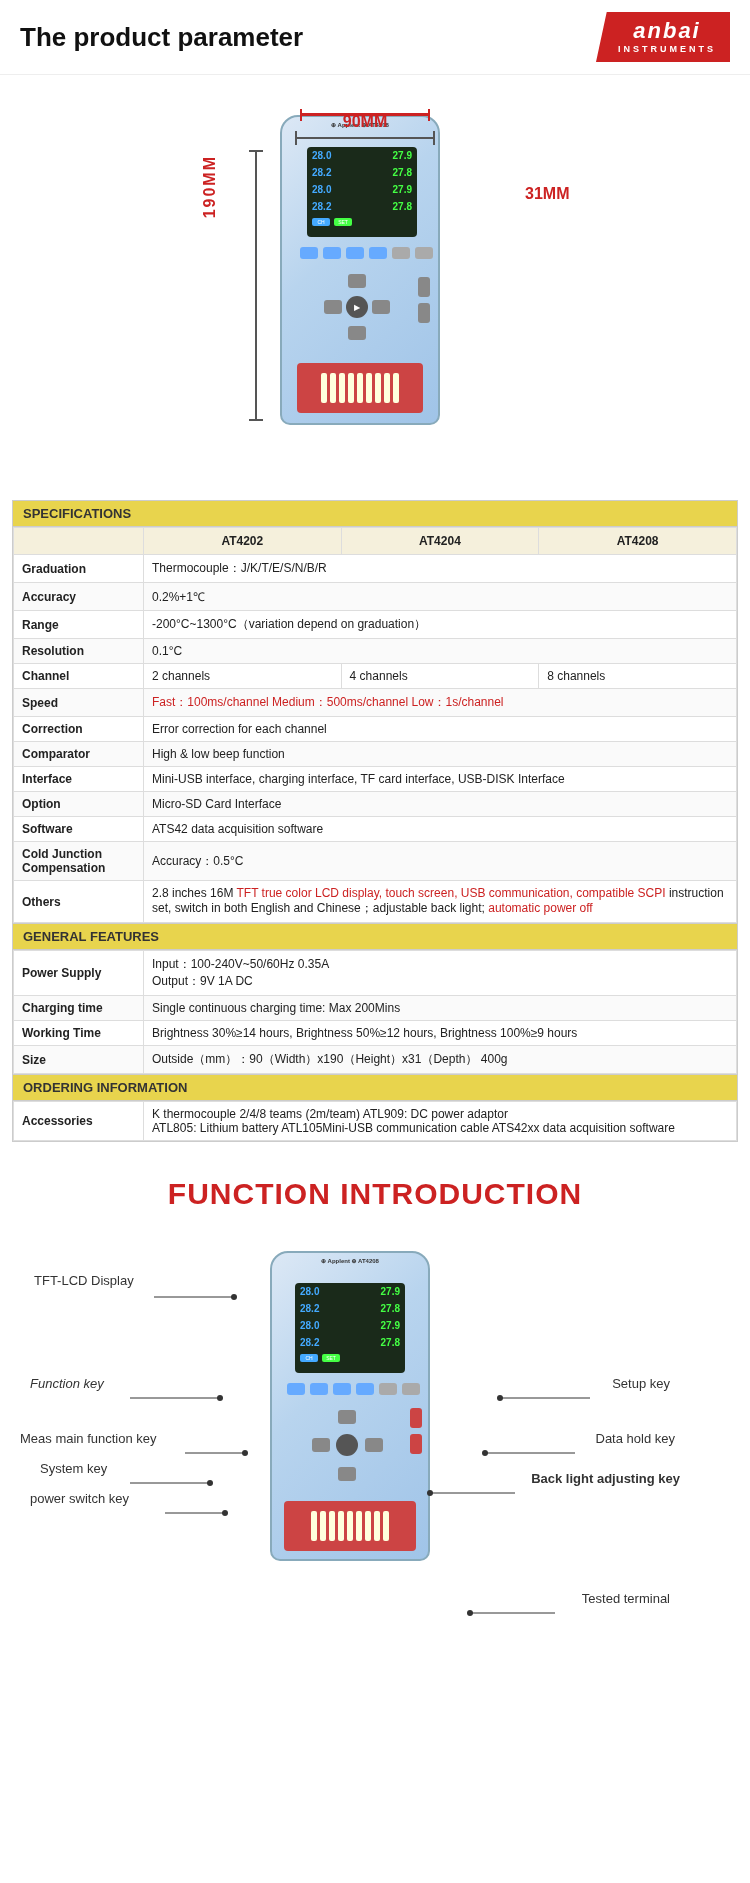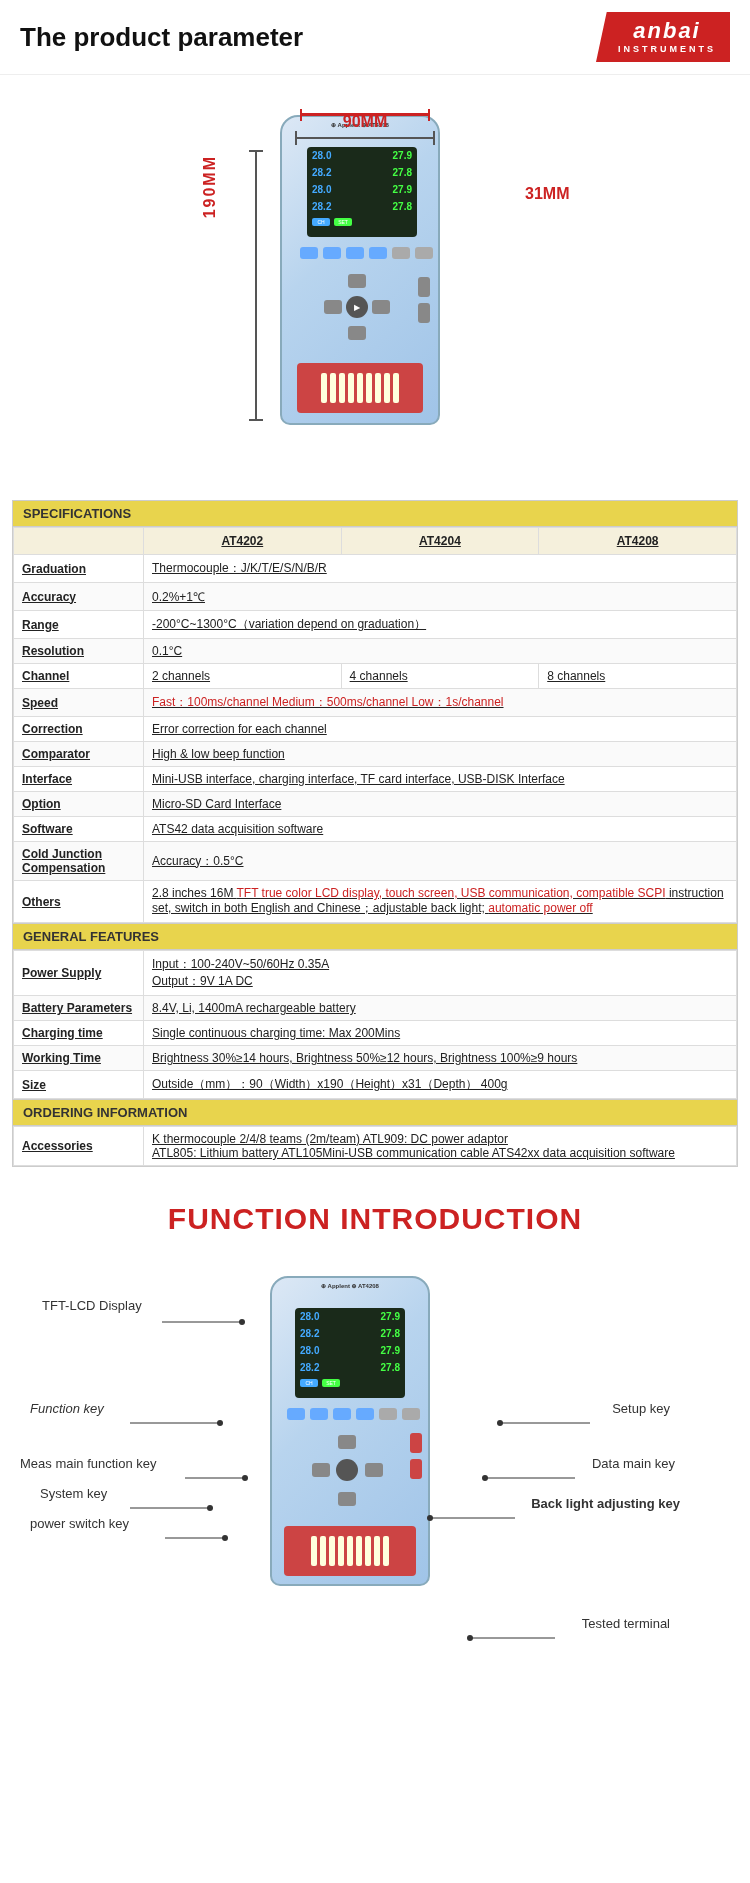--- a/index.html
+++ b/index.html
@@ -175,21 +175,20 @@
       padding: 5px 10px;
       font-weight: bold;
       font-size: 13px;
       color: #333;
       border-bottom: 1px solid #ccc;
     }
     .specs-table {
       width: 100%;
       border-collapse: collapse;
       font-size: 12px;
-      text-decoration: underline;
     }
     .specs-table th {
       background: #f5f0dc;
       padding: 6px 8px;
       border: 1px solid #ddd;
       text-align: center;
       font-weight: bold;
     }
     .specs-table td {
       padding: 5px 8px;
@@ -498,24 +497,20 @@
   </table>
 
   <div class="general-header">GENERAL FEATURES</div>
   <table class="specs-table">
     <tbody>
       <tr>
         <td class="label-col">Power Supply</td>
         <td colspan="3">Input：100-240V~50/60Hz 0.35A<br>Output：9V 1A DC</td>
       </tr>
       <tr>
-        <td class="label-col">Battery Parameters</td>
-        <td colspan="3">8.4V, Li, 1400mA rechargeable battery</td>
-      </tr>
-      <tr>
         <td class="label-col">Charging time</td>
         <td colspan="3">Single continuous charging time: Max 200Mins</td>
       </tr>
       <tr>
         <td class="label-col">Working Time</td>
         <td colspan="3">Brightness 30%≥14 hours, Brightness 50%≥12 hours, Brightness 100%≥9 hours</td>
       </tr>
       <tr>
         <td class="label-col">Size</td>
         <td colspan="3">Outside（mm）：90（Width）x190（Height）x31（Depth）  400g</td>
@@ -593,21 +588,21 @@
         <div class="func-terminal-pin"></div>
         <div class="func-terminal-pin"></div>
         <div class="func-terminal-pin"></div>
         <div class="func-terminal-pin"></div>
         <div class="func-terminal-pin"></div>
         <div class="func-terminal-pin"></div>
         <div class="func-terminal-pin"></div>
       </div>
     </div>
 
-    <div style="position:absolute;top:42px;left:32px;">
+    <div style="position:absolute;top:42px;left:24px;">
       <span style="font-size:13px;color:#333;">TFT-LCD Display</span>
       <svg style="position:absolute;top:14px;left:120px;" width="100" height="40">
         <line x1="0" y1="10" x2="80" y2="10" stroke="#333" stroke-width="1"></line>
         <circle cx="80" cy="10" r="3" fill="#333"></circle>
       </svg>
     </div>
 
     <div style="position:absolute;top:145px;left:20px;font-style:italic;">
       <span style="font-size:13px;color:#333;">Function key</span>
       <svg style="position:absolute;top:14px;left:100px;" width="110" height="30">
@@ -642,21 +637,21 @@
 
     <div style="position:absolute;top:145px;right:20px;">
       <span style="font-size:13px;color:#333;">Setup key</span>
       <svg style="position:absolute;top:14px;right:80px;" width="100" height="30">
         <line x1="100" y1="8" x2="10" y2="8" stroke="#333" stroke-width="1"></line>
         <circle cx="10" cy="8" r="3" fill="#333"></circle>
       </svg>
     </div>
 
     <div style="position:absolute;top:200px;right:15px;">
-      <span style="font-size:13px;color:#333;">Data main key</span>
+      <span style="font-size:13px;color:#333;">Data hold key</span>
       <svg style="position:absolute;top:14px;right:100px;" width="100" height="30">
         <line x1="100" y1="8" x2="10" y2="8" stroke="#333" stroke-width="1"></line>
         <circle cx="10" cy="8" r="3" fill="#333"></circle>
       </svg>
     </div>
 
     <div style="position:absolute;top:240px;right:10px;">
       <span style="font-size:13px;color:#333;font-weight:bold;">Back light adjusting key</span>
       <svg style="position:absolute;top:14px;right:165px;" width="90" height="30">
         <line x1="90" y1="8" x2="5" y2="8" stroke="#333" stroke-width="1"></line>

